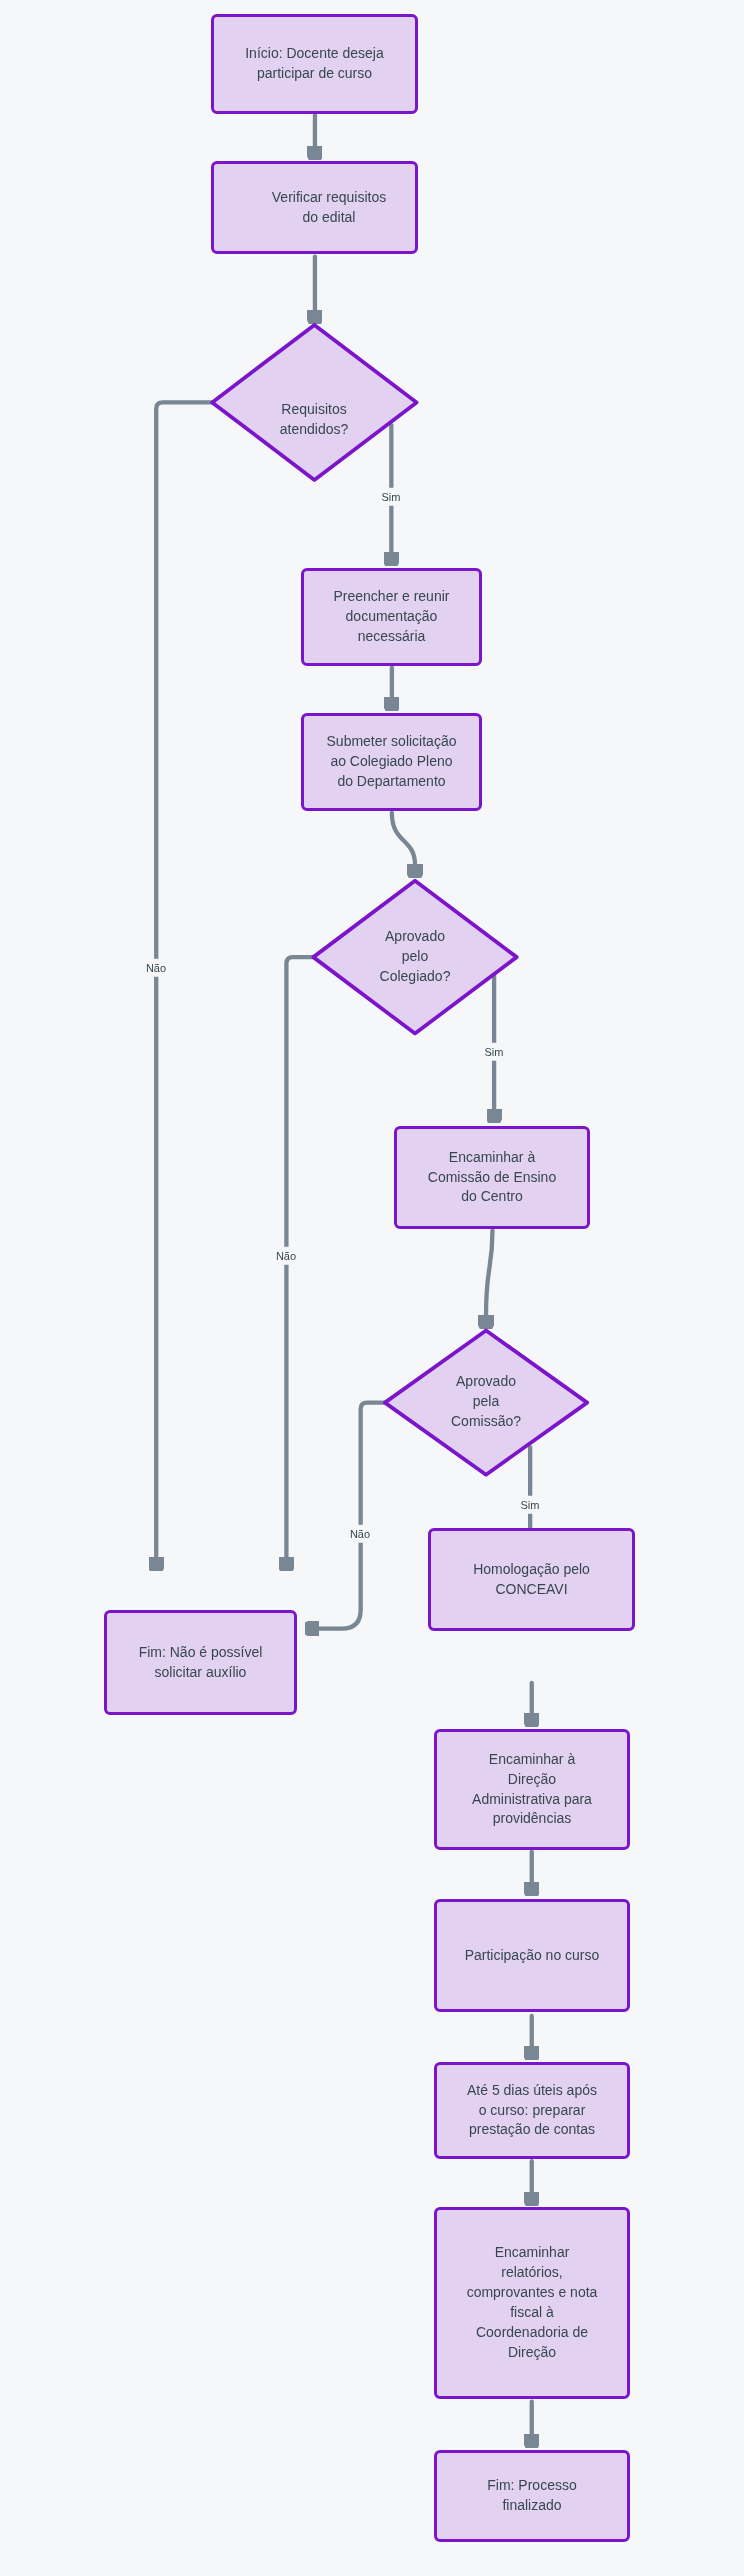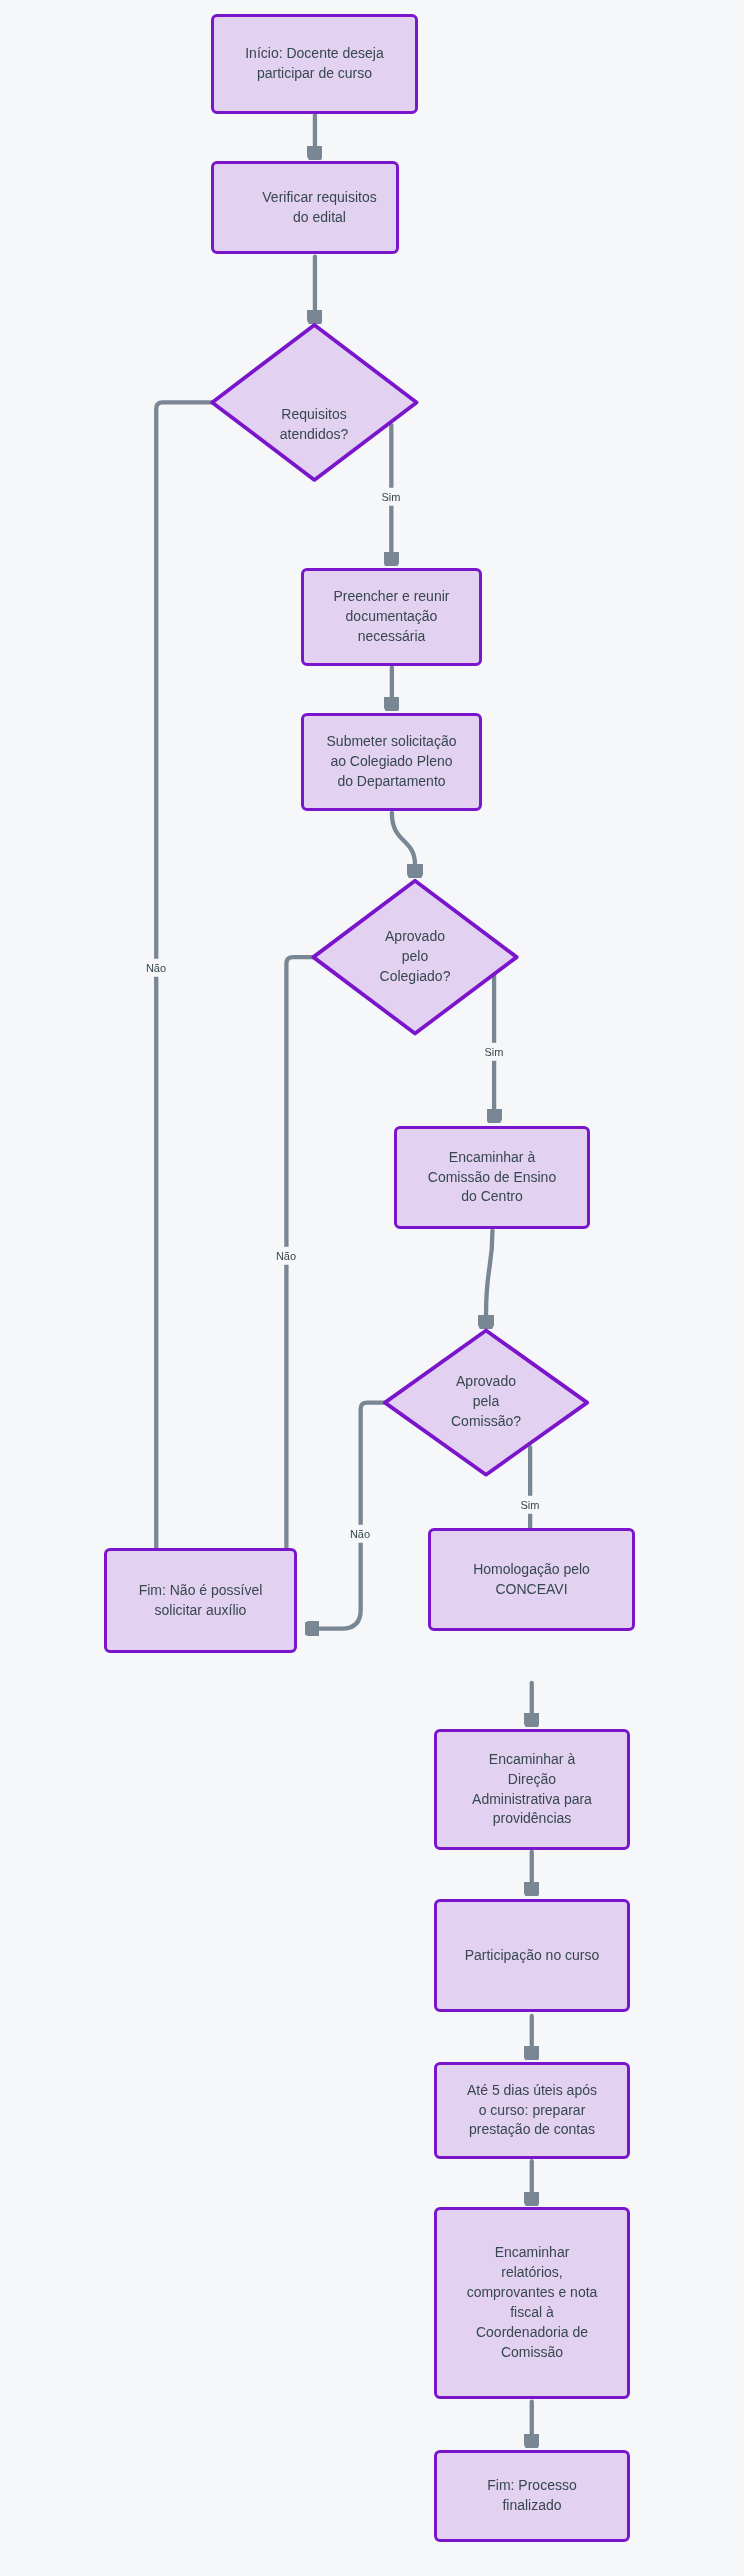--- a/index.html
+++ b/index.html
@@ -68,40 +68,40 @@
 
     <polygon class="diamond" points="584,604 774,748 584,892 394,748"></polygon>
     <polygon class="diamond" points="771,1637 960,1779 771,1921 582,1779"></polygon>
     <polygon class="diamond" points="903,2473 1091,2607 903,2741 715,2607"></polygon>
   </svg>
 
   <div class="node" style="left:211px;top:13.5px;width:207px;height:100px;">
     <span>Início: Docente deseja
 participar de curso</span>
   </div>
-  <div class="node" style="left:211px;top:161px;width:188px;height:93px;padding-left:29px;">
+  <div class="node" style="left:211px;top:161px;width:207px;height:93px;padding-left:29px;">
     <span>Verificar requisitos
 do edital</span>
   </div>
   <div class="node" style="left:301px;top:713px;width:181px;height:98px;">
     <span>Submeter solicitação
 ao Colegiado Pleno
 do Departamento</span>
   </div>
   <div class="node" style="left:301px;top:568px;width:181px;height:98px;">
     <span>Preencher e reunir
 documentação
 necessária</span>
   </div>
   <div class="node" style="left:394px;top:1126px;width:196px;height:103px;">
     <span>Encaminhar à
 Comissão de Ensino
 do Centro</span>
   </div>
-  <div class="node" style="left:104px;top:1548px;width:193px;height:105px;">
+  <div class="node" style="left:104px;top:1610px;width:193px;height:105px;">
     <span>Fim: Não é possível
 solicitar auxílio</span>
   </div>
   <div class="node" style="left:428px;top:1528px;width:207px;height:103px;">
     <span>Homologação pelo
 CONCEAVI</span>
   </div>
   <div class="node" style="left:434px;top:1729px;width:196px;height:121px;">
     <span>Encaminhar à
 Direção
@@ -115,28 +115,28 @@
     <span>Até 5 dias úteis após
 o curso: preparar
 prestação de contas</span>
   </div>
   <div class="node" style="left:434px;top:2207px;width:196px;height:192px;">
     <span>Encaminhar
 relatórios,
 comprovantes e nota
 fiscal à
 Coordenadoria de
-Comissão</span>
+Direção</span>
   </div>
   <div class="node" style="left:434px;top:2450px;width:196px;height:92px;">
     <span>Fim: Processo
 finalizado</span>
   </div>
 
-  <div class="dlabel" style="left:228px;top:359px;width:172px;height:86px;align-items:flex-end;">
+  <div class="dlabel" style="left:228px;top:377px;width:172px;height:86px;">
     <span>Requisitos
 atendidos?</span>
   </div>
   <div class="dlabel" style="left:329px;top:898px;width:172px;height:118px;">
     <span>Aprovado
 pelo
 Colegiado?</span>
   </div>
   <div class="dlabel" style="left:400px;top:1343px;width:172px;height:118px;">
     <span>Aprovado

